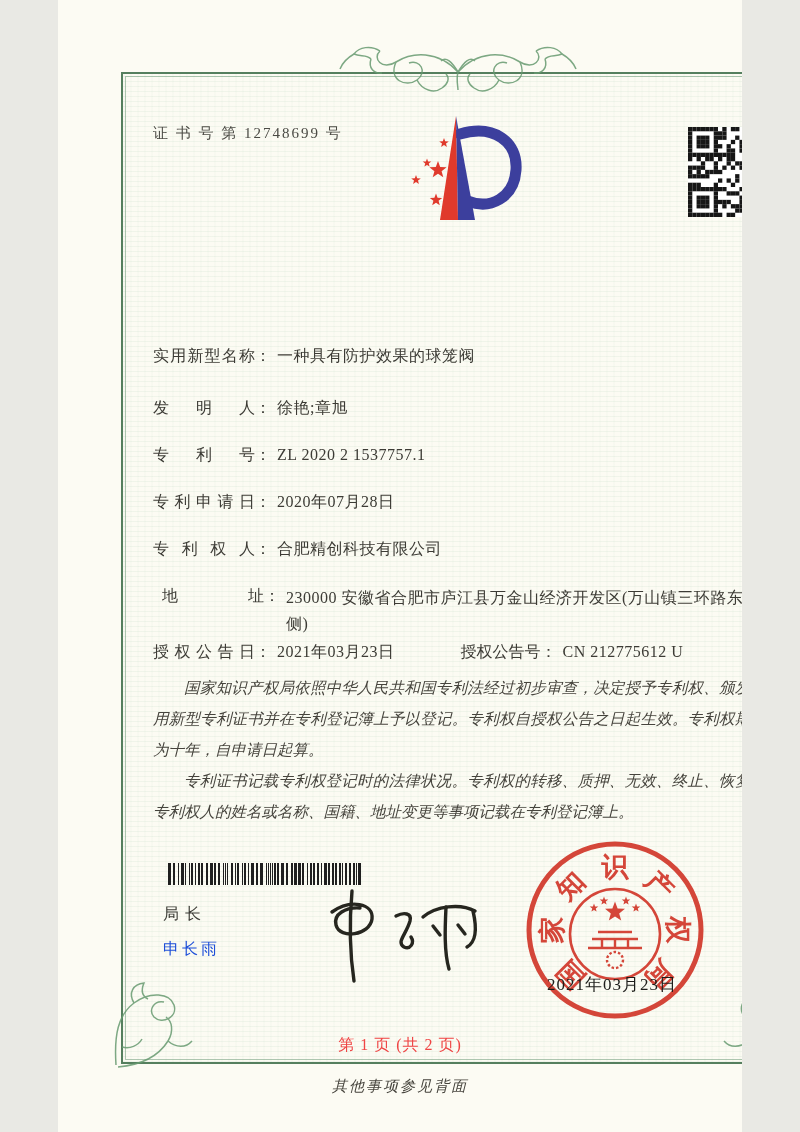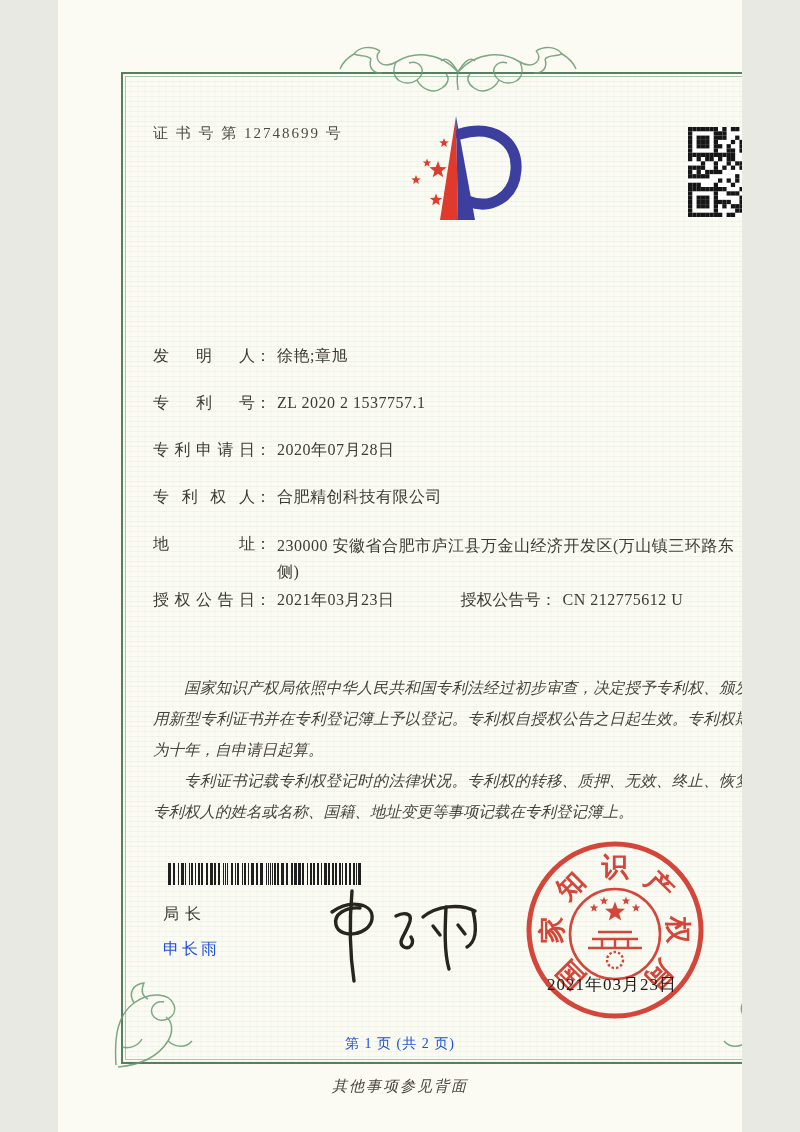--- a/index.html
+++ b/index.html
@@ -38,38 +38,38 @@
   .qr{left:630px;top:127px;width:90px;height:90px;}
   .title{
     left:0;right:0;top:242px;text-align:center;
     font-size:38px;letter-spacing:10px;text-indent:10px;
     color:#23231f;font-weight:600;
   }
   
   .fields{left:95px;top:345px;width:620px;color:#3c3b35;}
   .frow{font-size:16px;line-height:22px;margin-bottom:25px;white-space:nowrap;}
   .frow.first{margin-bottom:30px;}
-  .frow.addr-row{margin-bottom:4px;white-space:normal;}
+  .frow.addr-row{margin-bottom:4px;white-space:normal;margin-left:9px;}
   .flabel{display:inline-block;width:102px;text-align:justify;text-align-last:justify;vertical-align:top;}
   .fcolon{vertical-align:top;margin-right:6px;}
   .fvalue{letter-spacing:.5px;}
   .fvalue.addr{display:inline-block;width:468px;line-height:26px;vertical-align:top;white-space:normal;}
   .pair2{margin-left:62px;margin-top:28px;}
   
   .body-text{left:95px;width:613px;top:672px;font-size:15.5px;line-height:31px;
     color:#46443d;font-style:italic;text-align:justify;}
   .body-text p{margin:0;text-indent:2em;}
   
   .barcode{left:110px;top:863px;width:196px;height:22px;fill:#1f1f1f;}
   .sig-title{left:105px;top:904px;font-size:16px;letter-spacing:6px;color:#3a3a34;}
   .sig-name{left:105px;top:939px;font-size:16px;letter-spacing:3px;color:#1d4ed8;}
   .signature{left:222px;top:886px;width:210px;height:100px;}
   .seal{left:462px;top:835px;width:190px;height:190px;opacity:.93;}
   .seal-date{left:489px;top:973px;font-size:17px;color:#1d1d1a;letter-spacing:1px;z-index:5;}
-  .page-num{left:0;right:0;top:1035px;text-align:center;font-size:14px;color:#1d4ed8;letter-spacing:1px;}
+  .page-num{left:0;right:0;top:1035px;text-align:center;font-size:16px;color:#ef4444;letter-spacing:1px;}
   .back-note{left:0;right:0;top:1077px;text-align:center;font-size:15px;color:#46443d;font-style:italic;letter-spacing:2px;}
   svg{display:block;}
 </style>
 </head>
 <body>
 
 <div class="page">
 
   <div class="frame"></div>
 
@@ -361,20 +361,23 @@
         <rect x="25.71" y="85.71" width="4.29" height="4.29"></rect>
         <rect x="30.00" y="85.71" width="4.29" height="4.29"></rect>
         <rect x="38.57" y="85.71" width="4.29" height="4.29"></rect>
         <rect x="42.86" y="85.71" width="4.29" height="4.29"></rect>
         <rect x="81.43" y="85.71" width="4.29" height="4.29"></rect>
       </g>
   </svg>
 
 
   <div class="abs fields">
+    <div class="frow first">
+      <span class="flabel">实用新型名称</span><span class="fcolon">：</span><span class="fvalue">一种具有防护效果的球笼阀</span>
+    </div>
     <div class="frow">
       <span class="flabel">发明人</span><span class="fcolon">：</span><span class="fvalue">徐艳;章旭</span>
     </div>
     <div class="frow">
       <span class="flabel">专利号</span><span class="fcolon">：</span><span class="fvalue">ZL 2020 2 1537757.1</span>
     </div>
     <div class="frow">
       <span class="flabel">专利申请日</span><span class="fcolon">：</span><span class="fvalue">2020年07月28日</span>
     </div>
     <div class="frow">

